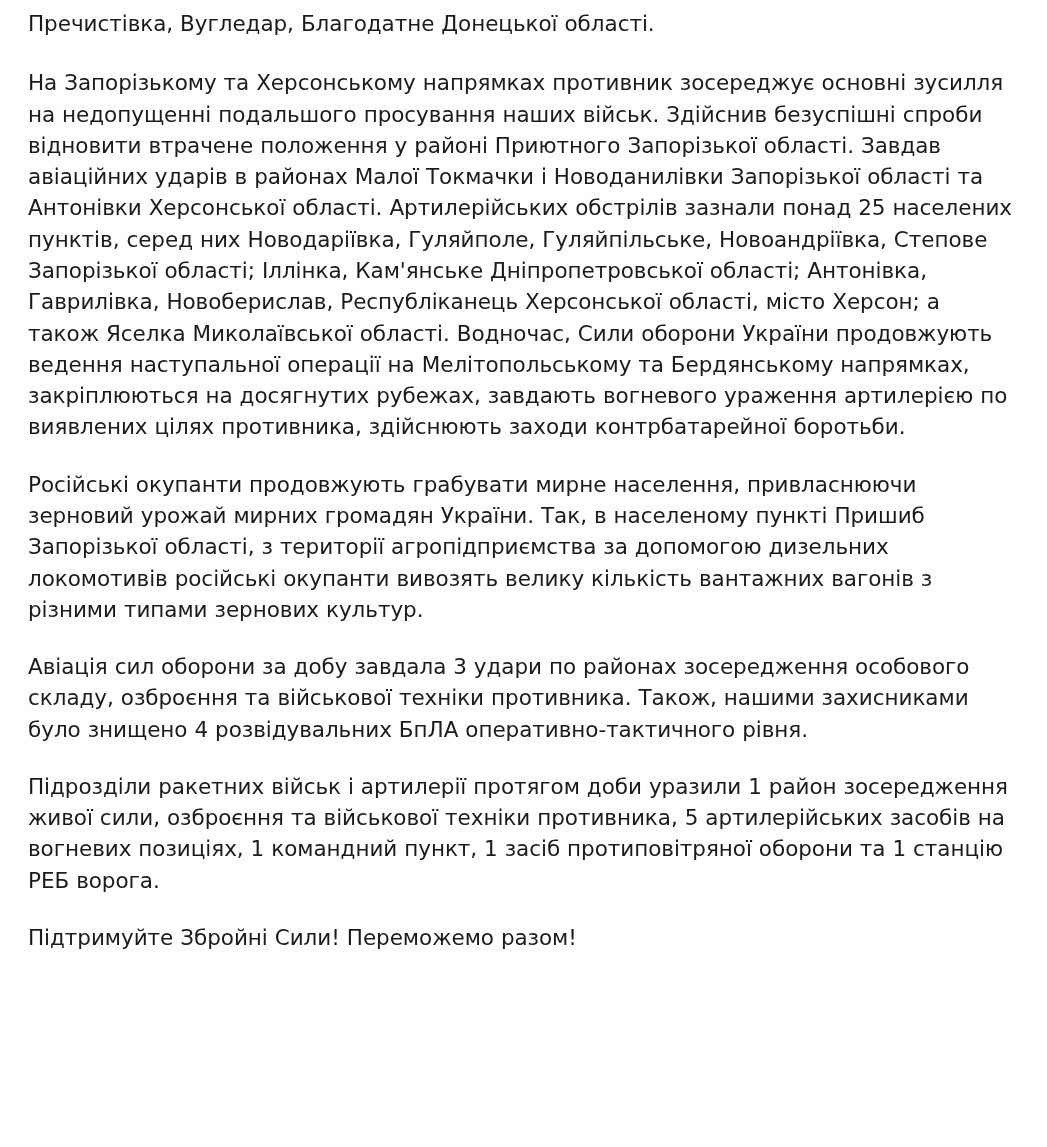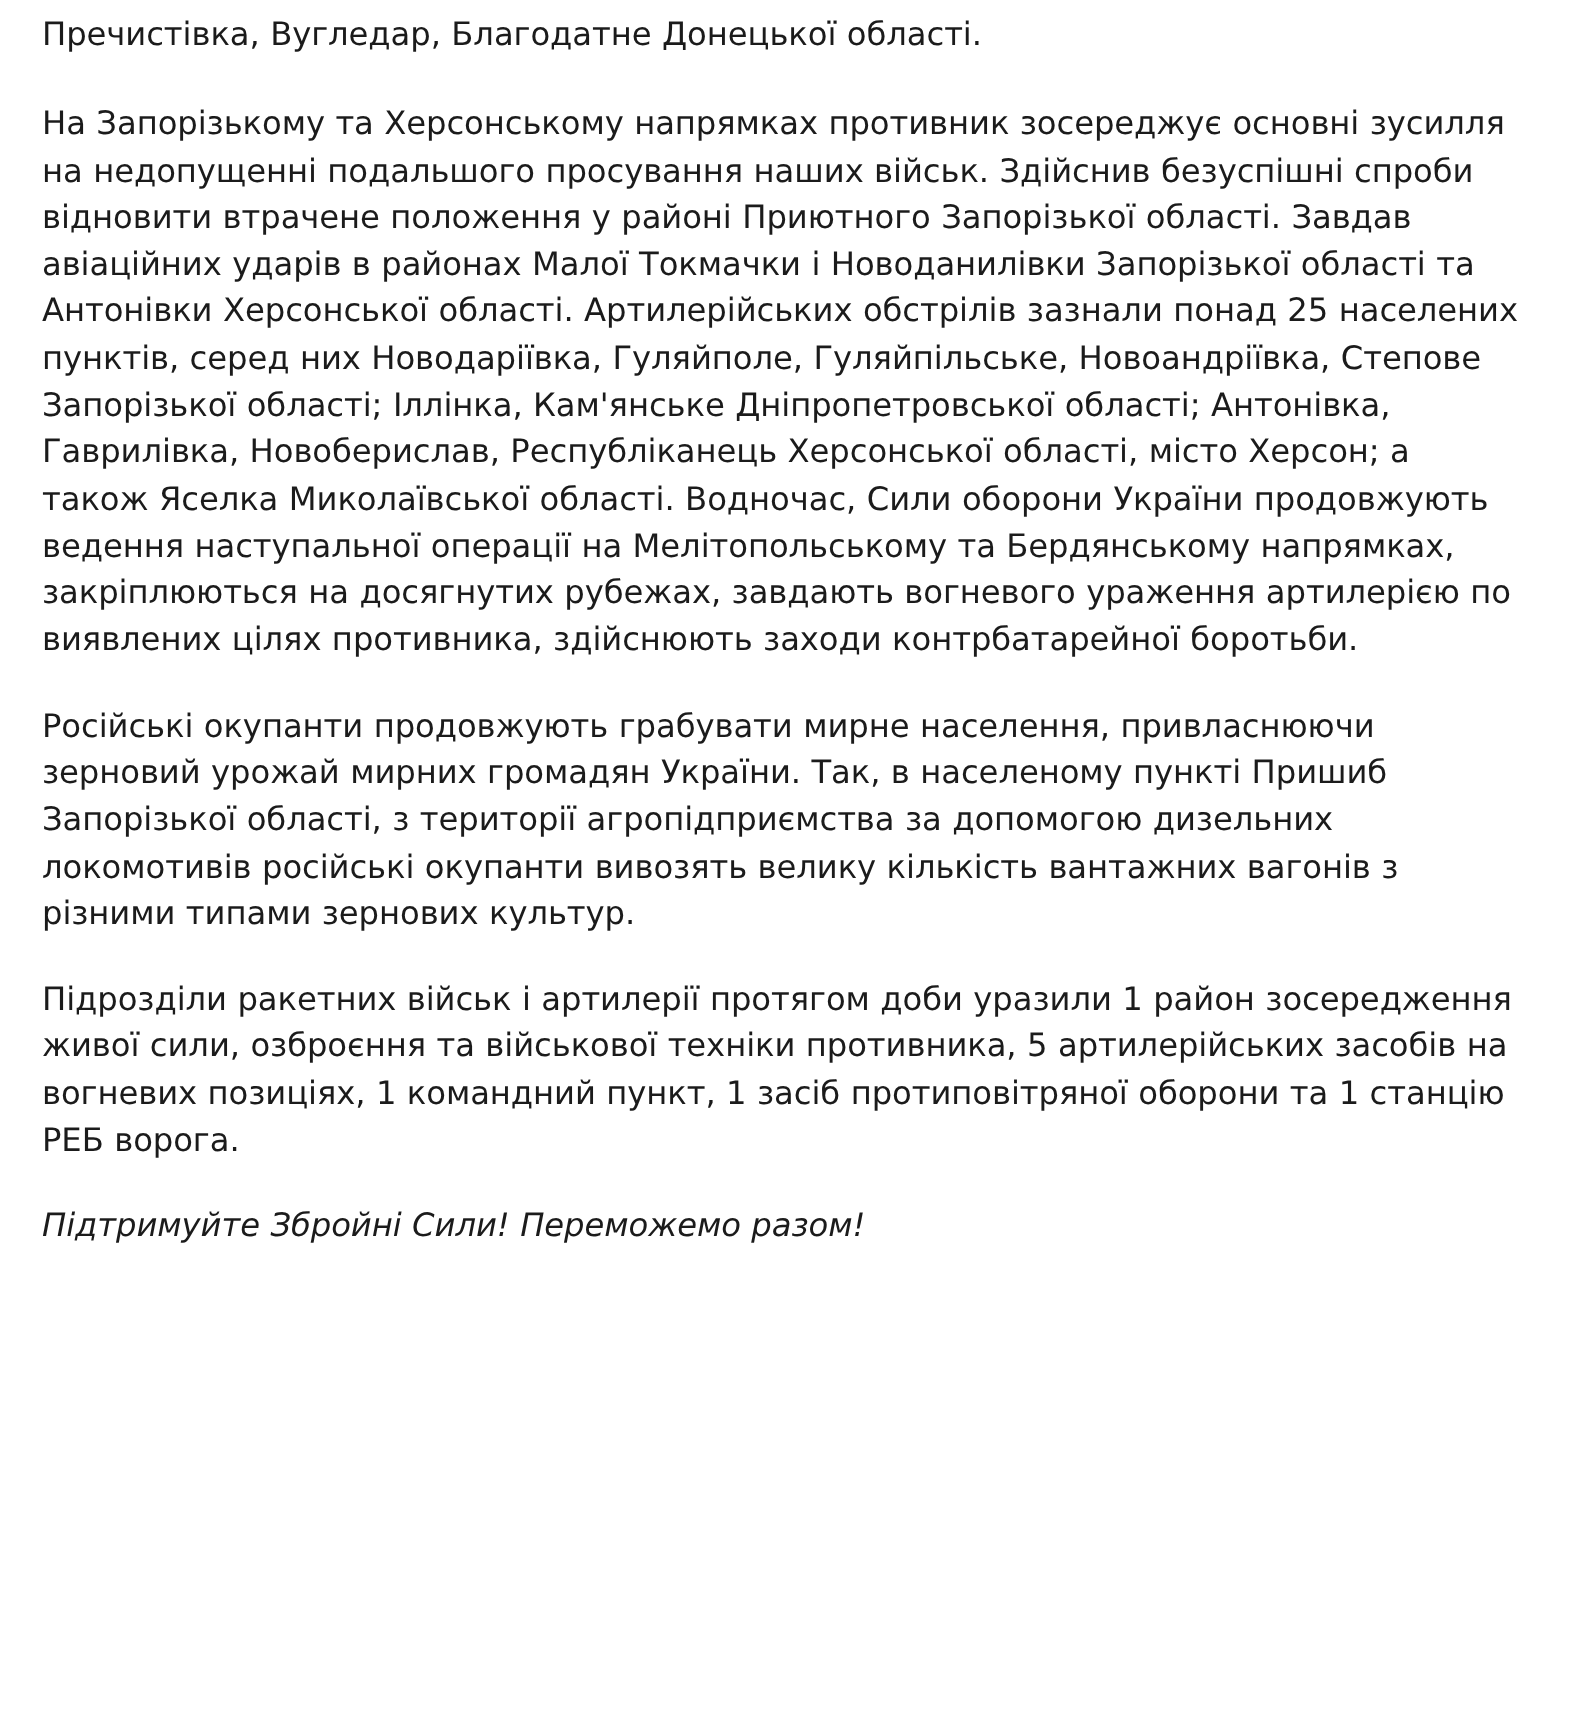--- a/index.html
+++ b/index.html
@@ -34,34 +34,34 @@
     margin-bottom: 0;
   }
   .para.first {
     margin-bottom: 28px;
   }
   .para.tail {
     margin-bottom: 0;
   }
   .closing-line {
     display: block;
-    font-style: italic;
   }
 </style>
 </head>
 <body>
 
 <div class="page">
 
   <p class="para first">Пречистівка, Вугледар, Благодатне Донецької області.</p>
 
   <p class="para">На Запорізькому та Херсонському напрямках противник зосереджує основні зусилля на недопущенні подальшого просування наших військ. Здійснив безуспішні спроби відновити втрачене положення у районі Приютного Запорізької області. Завдав авіаційних ударів в районах Малої Токмачки і Новоданилівки Запорізької області та Антонівки Херсонської області. Артилерійських обстрілів зазнали понад 25 населених пунктів, серед них Новодаріївка, Гуляйполе, Гуляйпільське, Новоандріївка, Степове Запорізької області; Іллінка, Кам'янське Дніпропетровської області; Антонівка, Гаврилівка, Новоберислав, Республіканець  Херсонської області, місто Херсон; а також Яселка Миколаївської області. Водночас, Сили оборони України продовжують ведення наступальної операції на Мелітопольському та Бердянському напрямках, закріплюються на досягнутих рубежах, завдають вогневого ураження артилерією по виявлених цілях противника, здійснюють заходи контрбатарейної боротьби.</p>
 
   <p class="para">Російські окупанти продовжують грабувати мирне населення, привласнюючи зерновий урожай мирних громадян України. Так, в населеному пункті Пришиб Запорізької області, з території агропідприємства за допомогою дизельних локомотивів  російські окупанти вивозять велику кількість вантажних вагонів з різними типами зернових культур.</p>
 
+  <p class="para">Авіація сил оборони за добу завдала 3 удари по районах зосередження особового складу, озброєння та військової техніки противника. Також, нашими захисниками було знищено 4 розвідувальних БпЛА оперативно-тактичного рівня.</p>
 
   <p class="para">Підрозділи ракетних військ і артилерії протягом доби уразили 1 район зосередження живої сили, озброєння та військової техніки противника, 5 артилерійських засобів на вогневих позиціях, 1 командний пункт, 1 засіб протиповітряної оборони та 1 станцію РЕБ ворога.</p>
 
   <p class="para tail">
     <span class="closing-line">Підтримуйте Збройні Сили! Переможемо разом!</span>
   </p>
 
 </div>
 
 </body></html>

